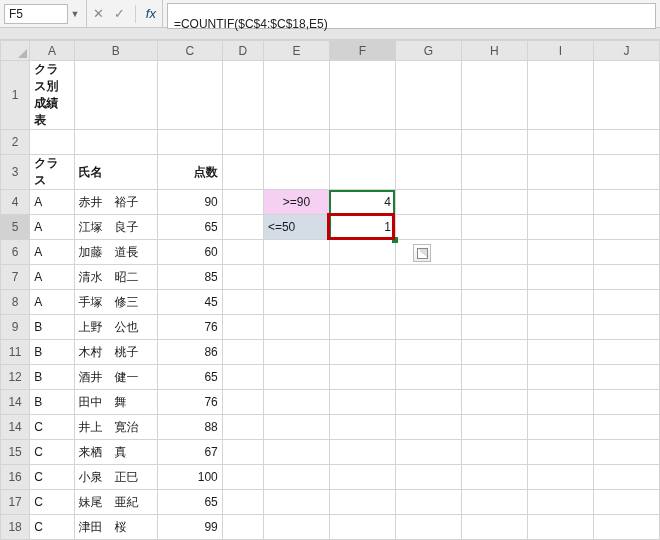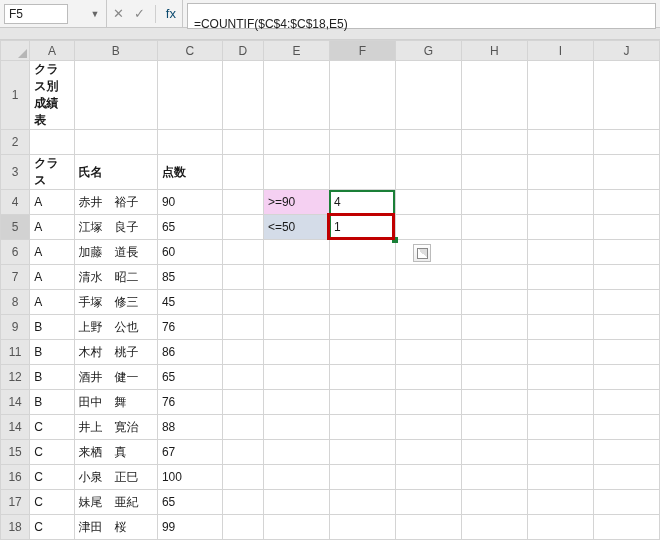--- a/index.html
+++ b/index.html
@@ -18,21 +18,21 @@
     align-items: stretch;
     height: 28px;
     border-bottom: 1px solid #c8c8c8;
     background: #f3f3f3;
   }
   .fbar .namebox-wrap {
     display: flex;
     align-items: center;
     border-right: 1px solid #c8c8c8;
     padding: 2px 4px;
-    gap: 20px;
+    gap: 0;
   }
   .namebox {
     width: 64px;
     height: 20px;
     background: #fff;
     border: 1px solid #bcbcbc;
     padding: 1px 4px;
     font-size: 12px;
     line-height: 16px;
     color: #222;
@@ -109,23 +109,23 @@
     color: #555;
     font-weight: normal;
     text-align: center;
   }
   .sheet th.rh.sel { background: #d2d2d2; }
   .sheet td {
     height: 25px;
     padding: 0 4px;
     background: #fff;
   }
-  .sheet td.num { text-align: left; }
+  .sheet td.num { text-align: right; }
   .bold { font-weight: bold; }
-  .hlpink { background: #f5d0f2 !important; }
+  .hlpink { background: #f5d0f2 !important; text-align: center; }
   .hlblue { background: #d4dce8 !important; margin-left: 36px; }
   .bthick { border-bottom: 2px solid #000; }
   .rthick { border-right: 2px solid #000; }
 
   
   .sel-wrap { position: relative; display: inline-block; }
   .sel-box {
     position: absolute;
     border: 3px solid #c00000;
     pointer-events: none;
@@ -165,21 +165,21 @@
 
 <div class="fbar">
   <div class="namebox-wrap">
     <div class="namebox">F5</div>
     <div class="dd">▼</div>
   </div>
   <div class="btns">
     <span>✕</span>
     <span>✓</span>
     <span class="sep"></span>
-    <span style="color:#0c4a6e">fx</span>
+    <span style="font-style:italic;color:#0c4a6e">fx</span>
   </div>
   <div class="formula">=COUNTIF($C$4:$C$18,E5)</div>
 </div>
 <div class="strip"></div>
 
 
 <div class="sel-wrap">
 <table class="sheet">
   <thead>
     <tr id="colhdr">

